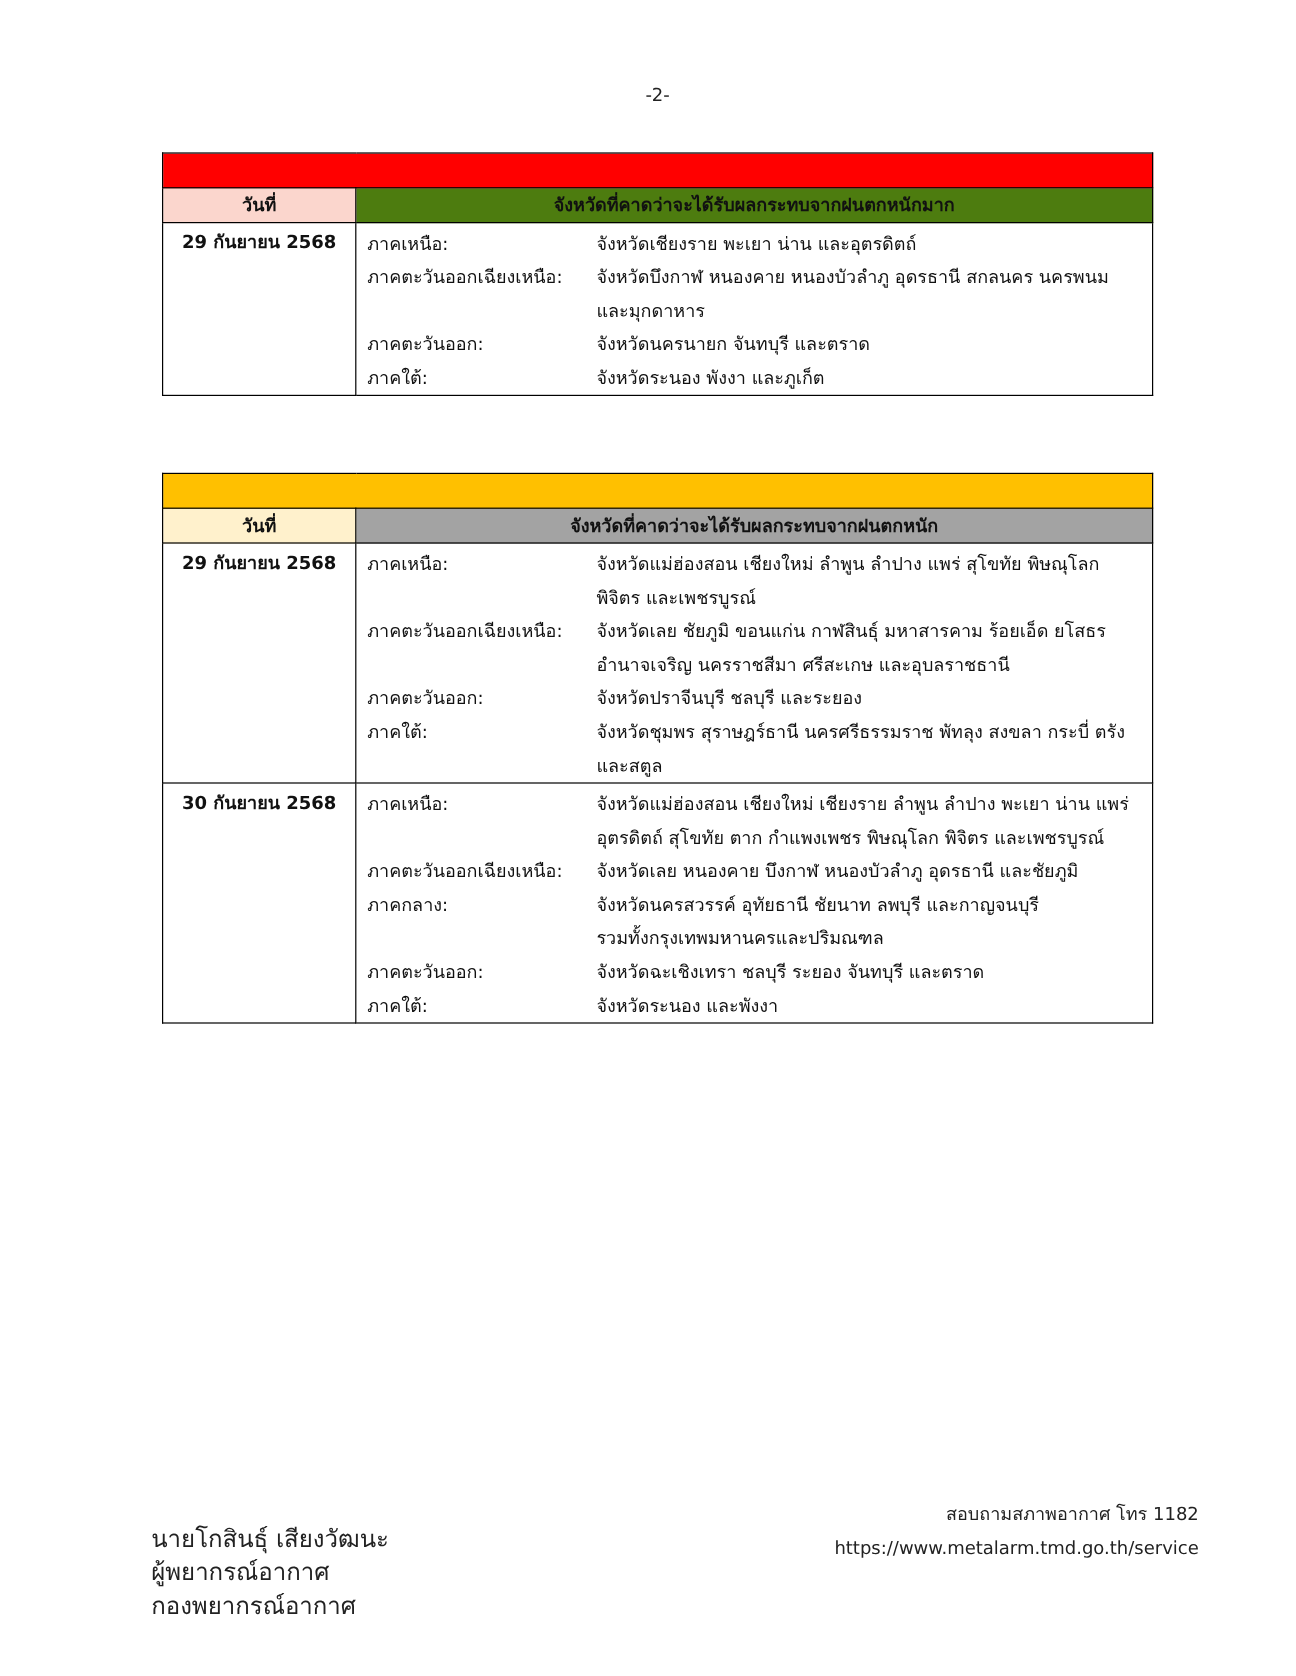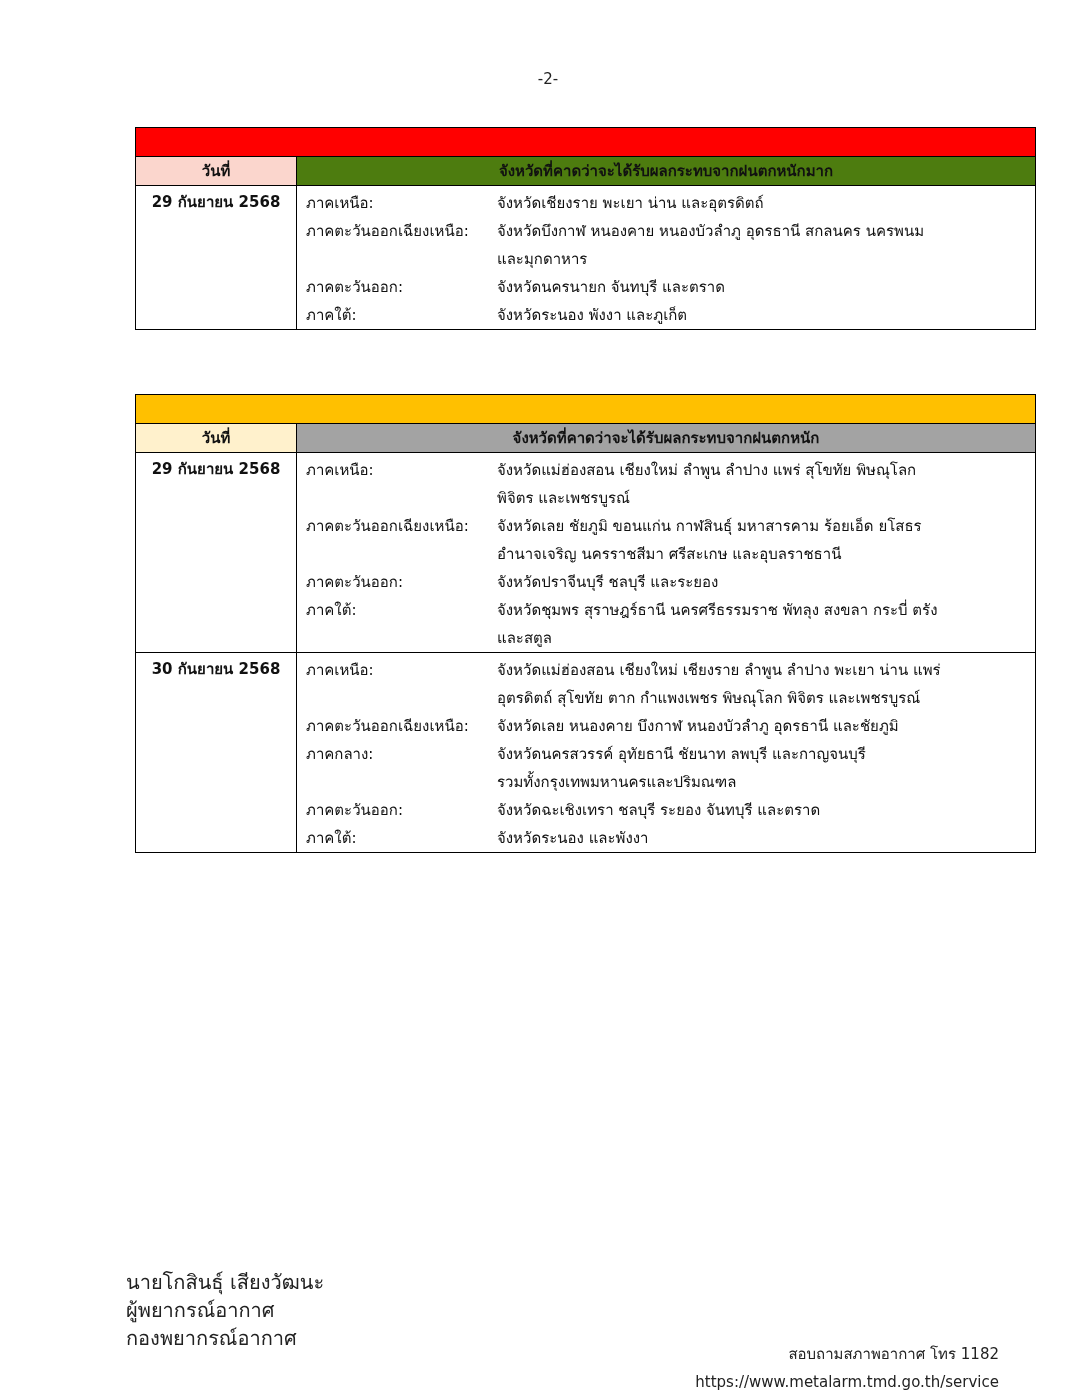--- a/index.html
+++ b/index.html
@@ -6,21 +6,21 @@
   body {
     width: 1080px; height: 1397px; position: relative; overflow: hidden;
     font-family: "DejaVu Sans", "Liberation Sans", sans-serif;
     color: #111;
   }
   .page-number {
     position: absolute; top: 70px; left: 0; width: 1096px; text-align: center;
     font-size: 15px; color: #222;
   }
   .warn-table {
-    position: absolute; left: 135px; width: 901px;
+    position: absolute; left: 135px; width: 826px;
     border-collapse: collapse; table-layout: fixed;
     font-size: 15px;
   }
   .warn-table td, .warn-table th { border: 1px solid #000; padding: 0; }
   .band-row td { height: 28px; }
   .hdr-row th {
     height: 28px; font-weight: bold; text-align: center; font-size: 15px;
   }
   .col-date { width: 161px; }
   .date-cell {
@@ -32,21 +32,21 @@
     display: flex; line-height: 28px;
   }
   .region-label { width: 191px; flex: 0 0 191px; font-weight: normal; }
   .region-provinces { flex: 1; padding-right: 8px; }
   #table-very-heavy { top: 127px; }
   #table-heavy { top: 394px; }
   .footer-left {
     position: absolute; left: 126px; top: 1268px; font-size: 20px; line-height: 28px; color: #222;
   }
   .footer-right {
-    position: absolute; right: 81px; top: 1340px; font-size: 15px; line-height: 28px; color: #222; text-align: right;
+    position: absolute; right: 81px; top: 1248px; font-size: 15px; line-height: 28px; color: #222; text-align: right;
   }
 </style>
 </head>
 <body>
 
 <div class="page-number">-2-</div>
 
 <table class="warn-table" id="table-very-heavy">
   <colgroup>
       <col class="col-date">

